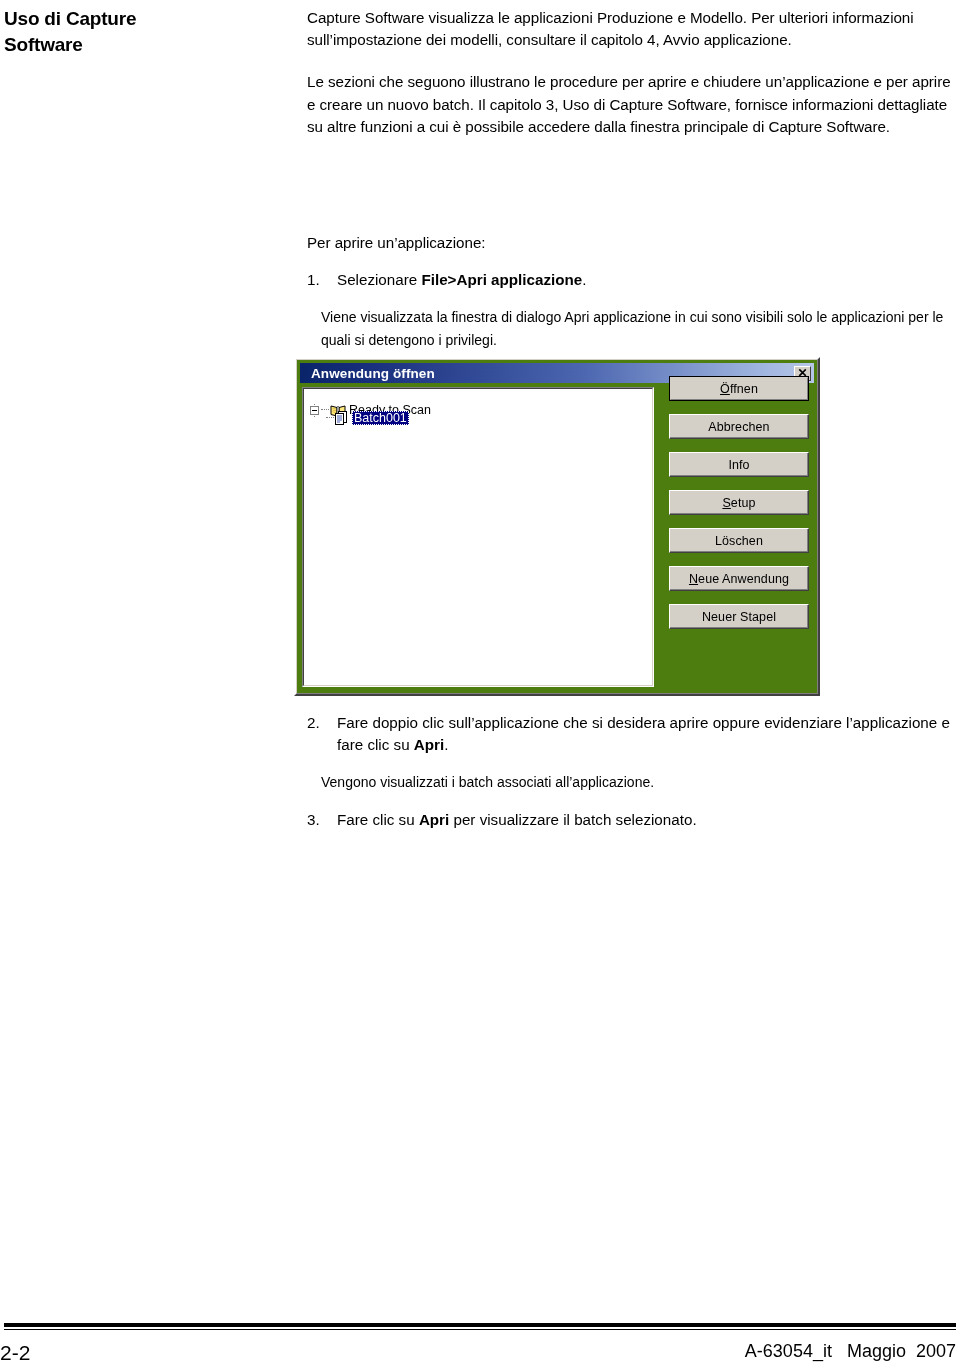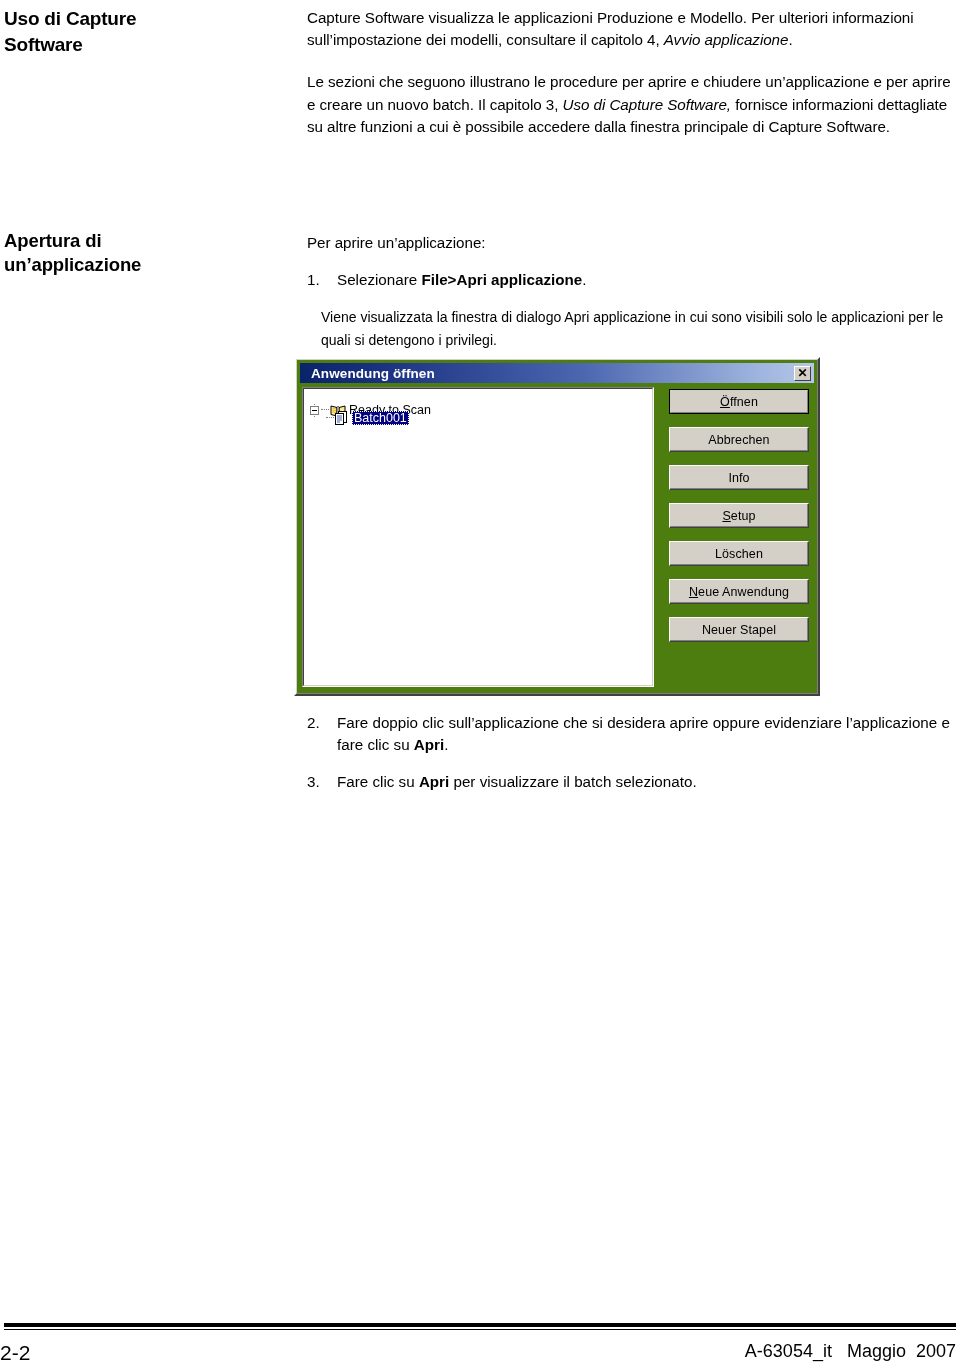--- a/index.html
+++ b/index.html
@@ -50,21 +50,21 @@
     letter-spacing: -0.1px;
   }
 
   
   .para {
     font-size: 15.2px;
     line-height: 22.2px;
     letter-spacing: -0.05px;
   }
   .para + .para { margin-top: 15px; }
-  .it { font-style: italic; }
+  .it { }
   .bd { font-weight: bold; }
 
   
   .numitem {
     position: relative;
     padding-left: 30px;
     font-size: 15.2px;
     line-height: 22.2px;
   }
   .numitem .num {
@@ -237,21 +237,21 @@
     color: #ffffff;
     padding: 0 2px;
     outline: 1px dotted #ffffff;
     outline-offset: -1px;
   }
 
   
   .btn-col {
     position: absolute;
     left: 372px;
-    top: 29px;
+    top: 16px;
     width: 140px;
   }
   .win-btn {
     width: 140px;
     height: 25px;
     margin-bottom: 13px;
     background: #d4d0c8;
     border-top: 1px solid #ffffff;
     border-left: 1px solid #ffffff;
     border-right: 1px solid #404040;
@@ -317,24 +317,20 @@
 </head>
 <body>
 
 <div class="page">
 
   <div class="col-left h-main" style="top:6px;">
     <div>Uso di Capture</div>
     <div>Software</div>
   </div>
 
-  <div class="col-left h-sub" style="top:229px;">
-    <div>Apertura di</div>
-    <div>un’applicazione</div>
-  </div>
 
   <div class="col-right" style="top:7px;">
     <p class="para" style="margin:0;"><span>Capture Software visualizza le applicazioni Produzione e Modello. Per ulteriori informazioni sull’impostazione dei modelli, consultare il capitolo 4, </span><span class="it">Avvio applicazione</span><span>.</span></p>
     <p class="para" style="margin-bottom:0;margin-top:20px;"><span>Le sezioni che seguono illustrano le procedure per aprire e chiudere un’applicazione e per aprire e creare un nuovo batch. Il capitolo 3, </span><span class="it">Uso di Capture Software,</span><span> fornisce informazioni dettagliate su altre funzioni  a cui è possibile accedere dalla finestra principale di Capture Software.</span></p>
   </div>
 
   <div class="col-right" style="top:232px;">
     <p class="para" style="margin:0;">Per aprire un’applicazione:</p>
 
     <div class="numitem" style="margin-top:15px;">
@@ -434,20 +430,21 @@
     </div>
   </div>
 
   <div class="col-right" style="top:712px;">
 
     <div class="numitem">
       <span class="num">2.</span>
       <span>Fare doppio clic sull’applicazione che si desidera aprire oppure evidenziare l’applicazione e fare clic su </span><span class="bd">Apri</span><span>.</span>
     </div>
 
+    <div class="sub-para" style="margin-top:15px;">Vengono visualizzati i batch associati all’applicazione.</div>
 
     <div class="numitem" style="margin-top:15px;">
       <span class="num">3.</span>
       <span>Fare clic su </span><span class="bd">Apri</span><span> per visualizzare il batch selezionato.</span>
     </div>
 
   </div>
 
   <div class="footer-rule-thick"></div>
   <div class="footer-rule-thin"></div>

